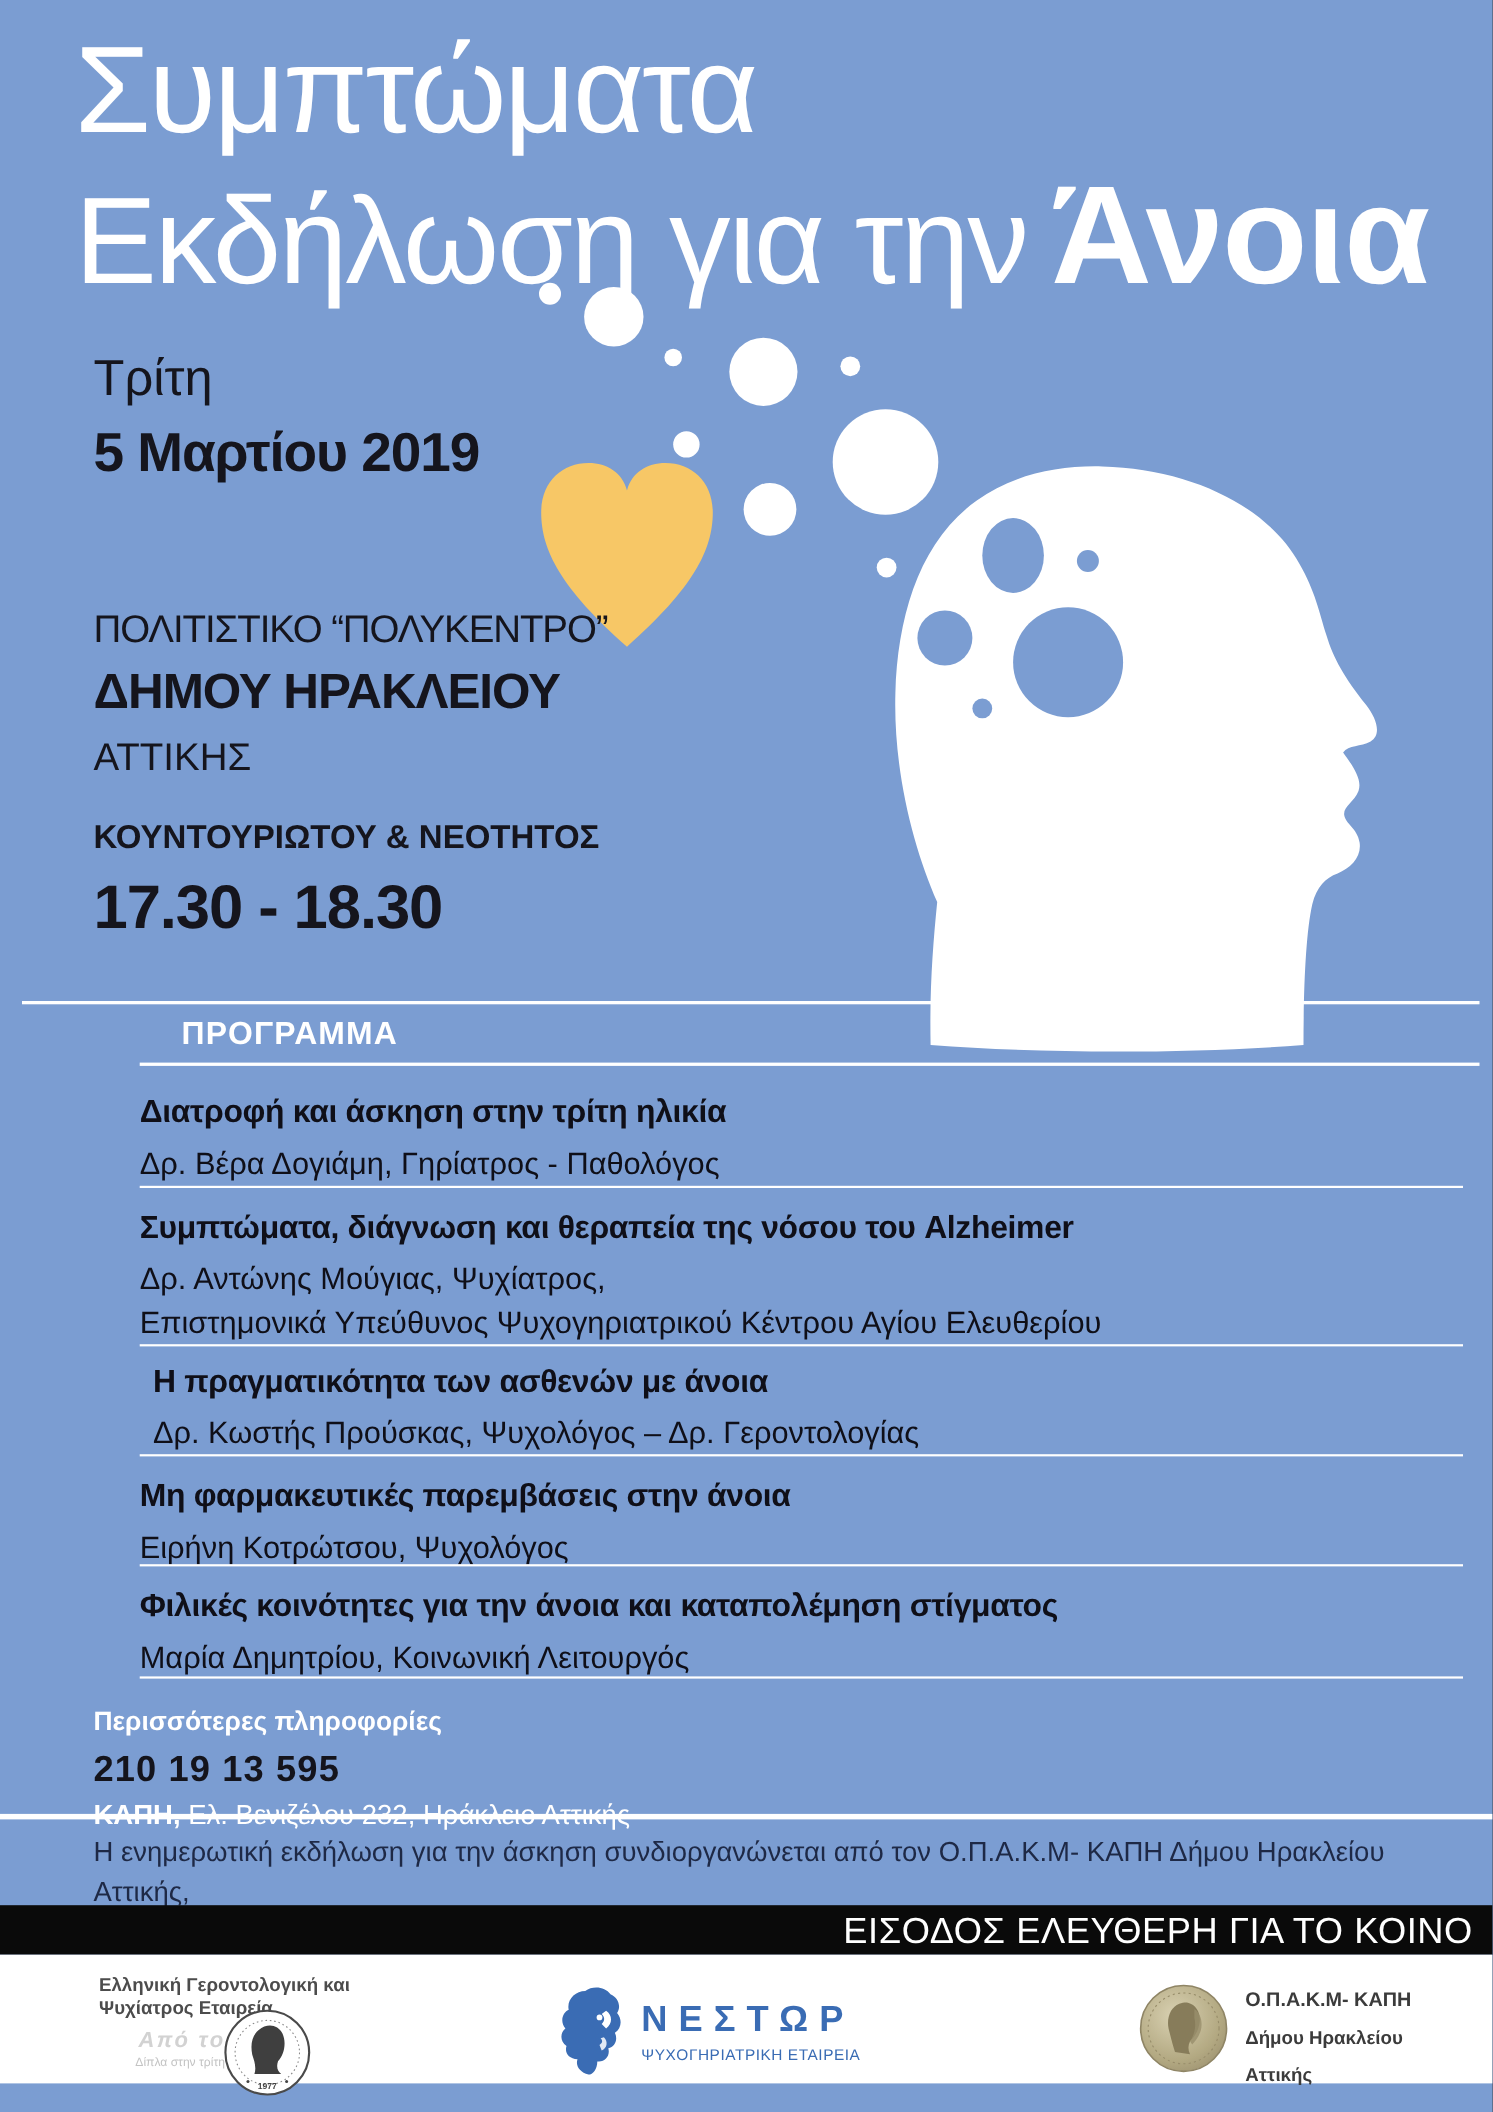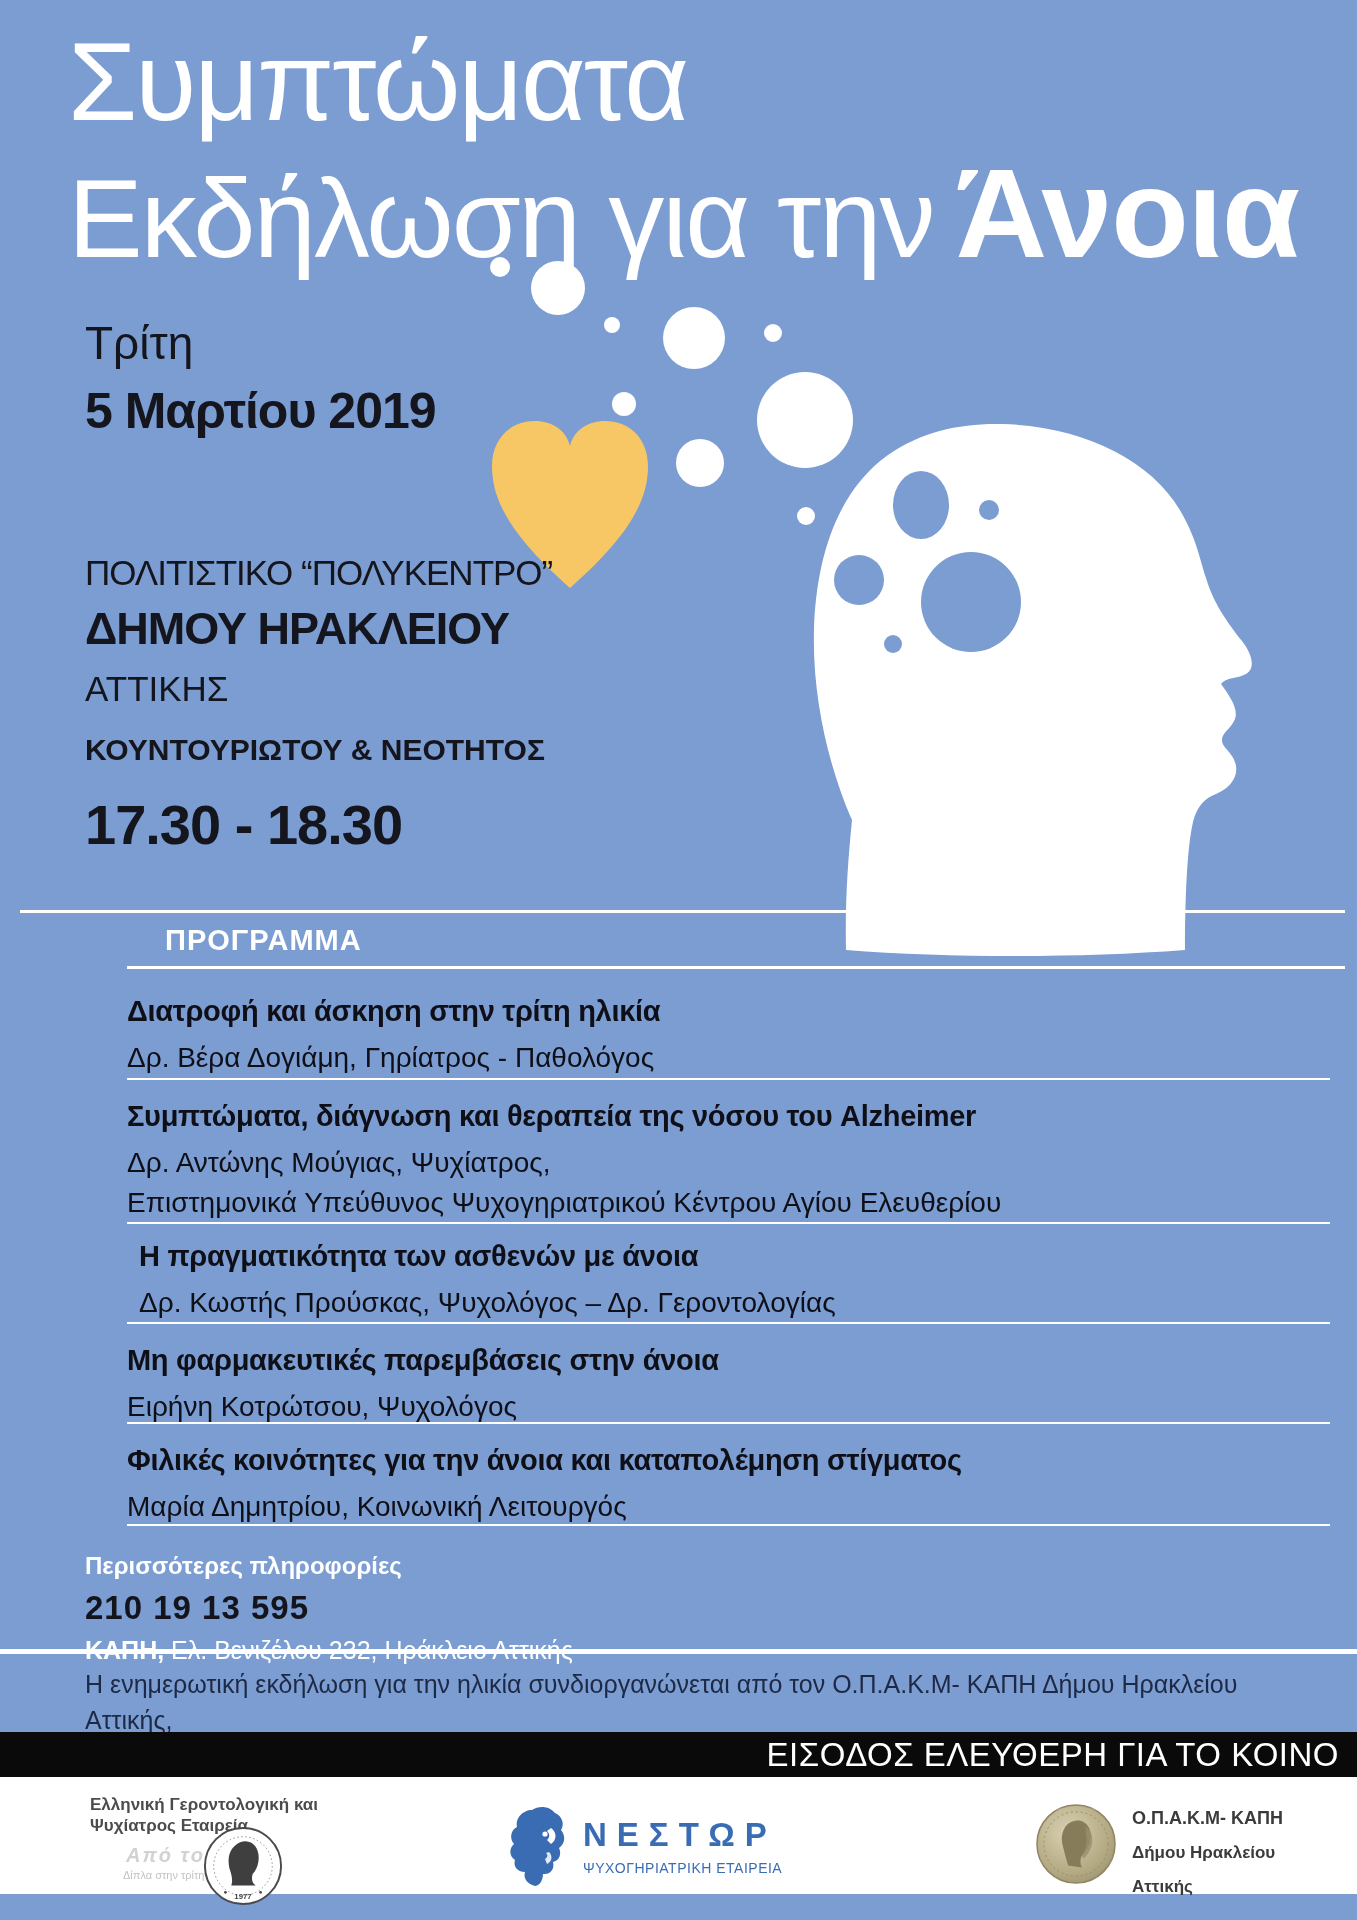--- a/index.html
+++ b/index.html
@@ -15,21 +15,21 @@
   .title .hl{font-size:127px;font-weight:800;letter-spacing:-1px;margin-left:22px;}
 
   
   .when{position:absolute;left:85px;top:316px;color:#15151d;}
   .when .day{font-size:46px;font-weight:500;}
   .when .date{font-size:50px;font-weight:800;margin-top:12px;letter-spacing:-1px;}
   .venue{position:absolute;left:85px;top:553px;color:#15151d;}
   .venue .v1{font-size:35px;font-weight:500;letter-spacing:-1px;}
   .venue .v2{font-size:45px;font-weight:800;margin-top:10px;letter-spacing:-1px;}
   .venue .v3{font-size:35px;font-weight:500;margin-top:14px;}
-  .venue .vs{font-size:30px;font-weight:800;margin-top:24px;}
+  .venue .vs{font-size:30px;font-weight:800;margin-top:36px;}
   .time{position:absolute;left:85px;top:792px;font-size:56px;font-weight:800;color:#15151d;letter-spacing:-1px;}
 
   
   .prog-heading{position:absolute;left:165px;top:924px;font-size:29px;font-weight:800;color:#ffffff;letter-spacing:1px;}
   .rule{position:absolute;background:#ffffff;}
   .rule.under-heading{left:127px;top:966px;width:1218px;height:3px;}
   .sep{position:absolute;left:127px;width:1203px;height:2px;background:#ffffff;}
   .pitem{position:absolute;left:127px;color:#0f0f18;width:1180px;}
   .pitem .t{font-size:29px;font-weight:800;margin-bottom:10px;letter-spacing:-0.3px;}
   .pitem .s{font-size:28px;font-weight:400;line-height:1.42;}
@@ -172,21 +172,21 @@
 
   <section class="contact">
     <div class="c1">Περισσότερες πληροφορίες</div>
     <div class="c2">210 19 13 595</div>
     <div class="c3"><span class="b">ΚΑΠΗ,</span><span> Ελ. Βενιζέλου 232, Ηράκλειο Αττικής</span></div>
   </section>
 
   <div class="divider"></div>
 
   <section class="note">
-    <div>Η ενημερωτική εκδήλωση για την ηλικία συνδιοργανώνεται από τον Ο.Π.Α.Κ.Μ- ΚΑΠΗ Δήμου Ηρακλείου Αττικής,</div>
+    <div>Η ενημερωτική εκδήλωση για την άσκηση συνδιοργανώνεται από τον Ο.Π.Α.Κ.Μ- ΚΑΠΗ Δήμου Ηρακλείου Αττικής,</div>
     <div>την Ψυχογηριατρική Εταιρεία «Ο Νέστωρ» και την Ελληνική Γεροντολογική και Γηριατρική Εταιρεία.</div>
   </section>
 
   <div class="banner">
     <span>ΕΙΣΟΔΟΣ ΕΛΕΥΘΕΡΗ ΓΙΑ ΤΟ ΚΟΙΝΟ</span>
   </div>
 
   <footer class="footer">
 
     <div class="geron">

